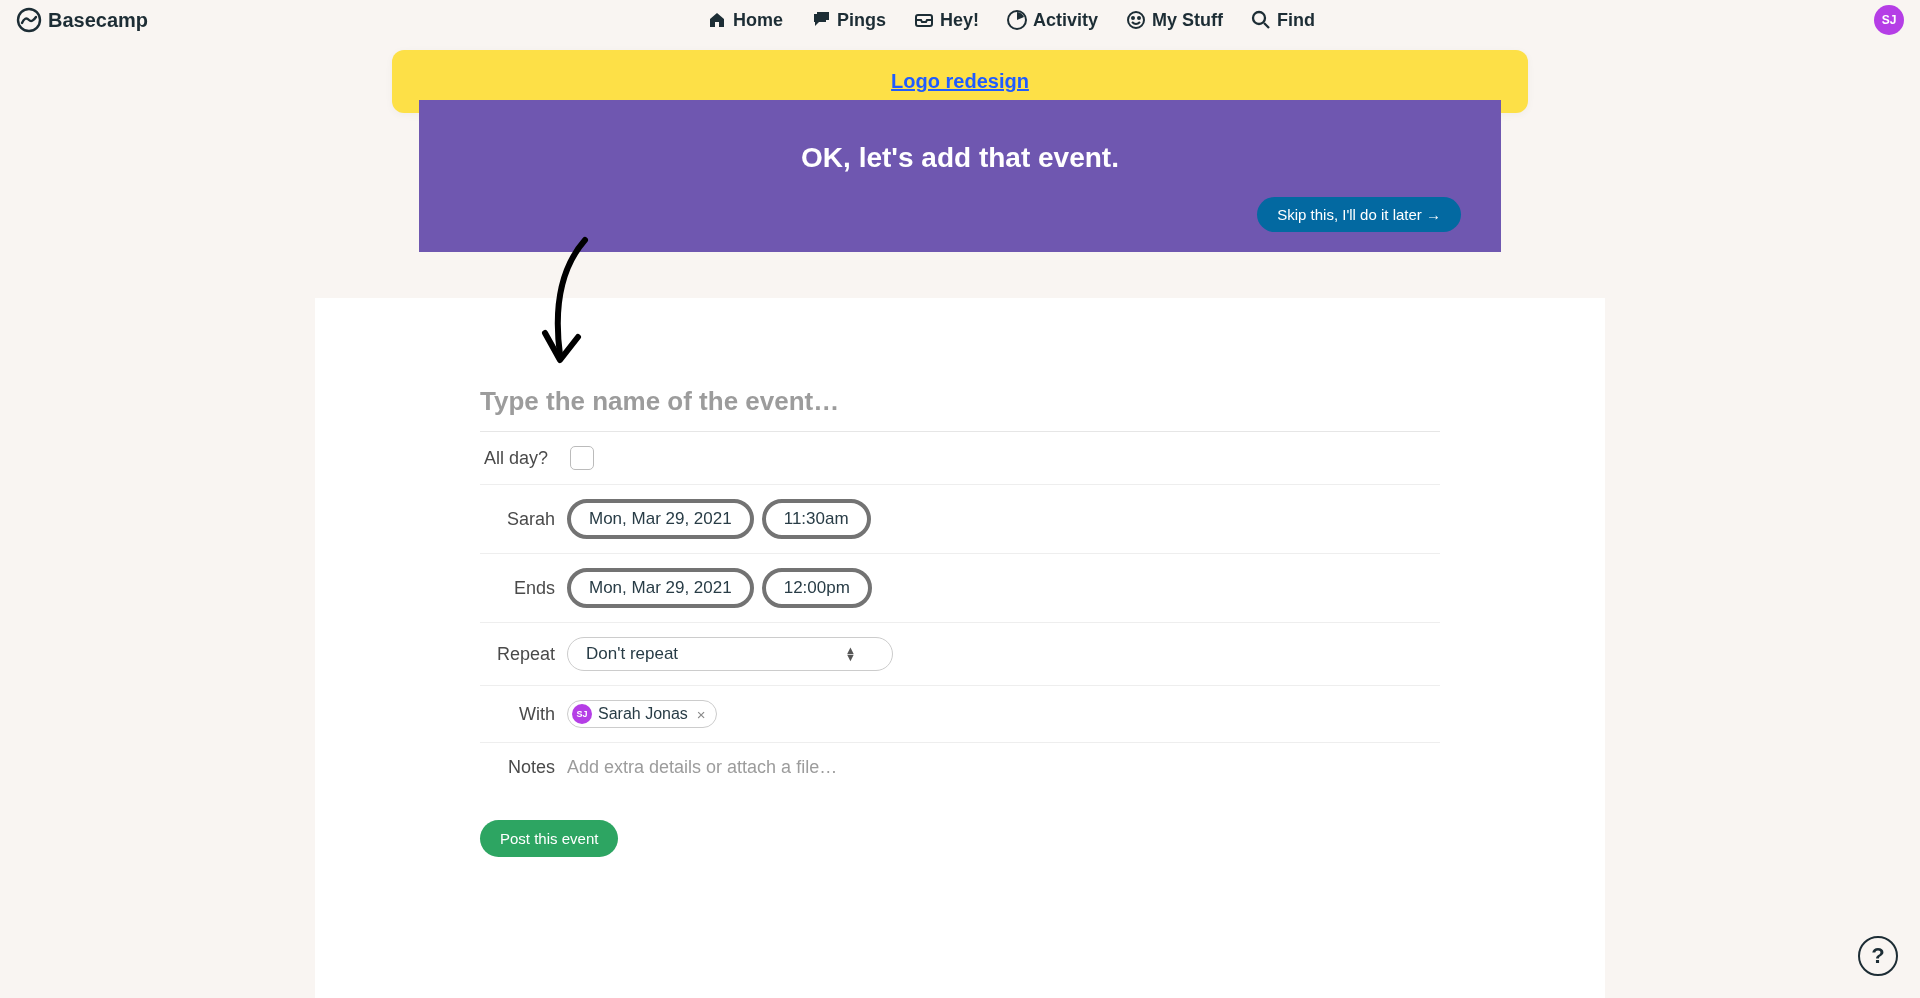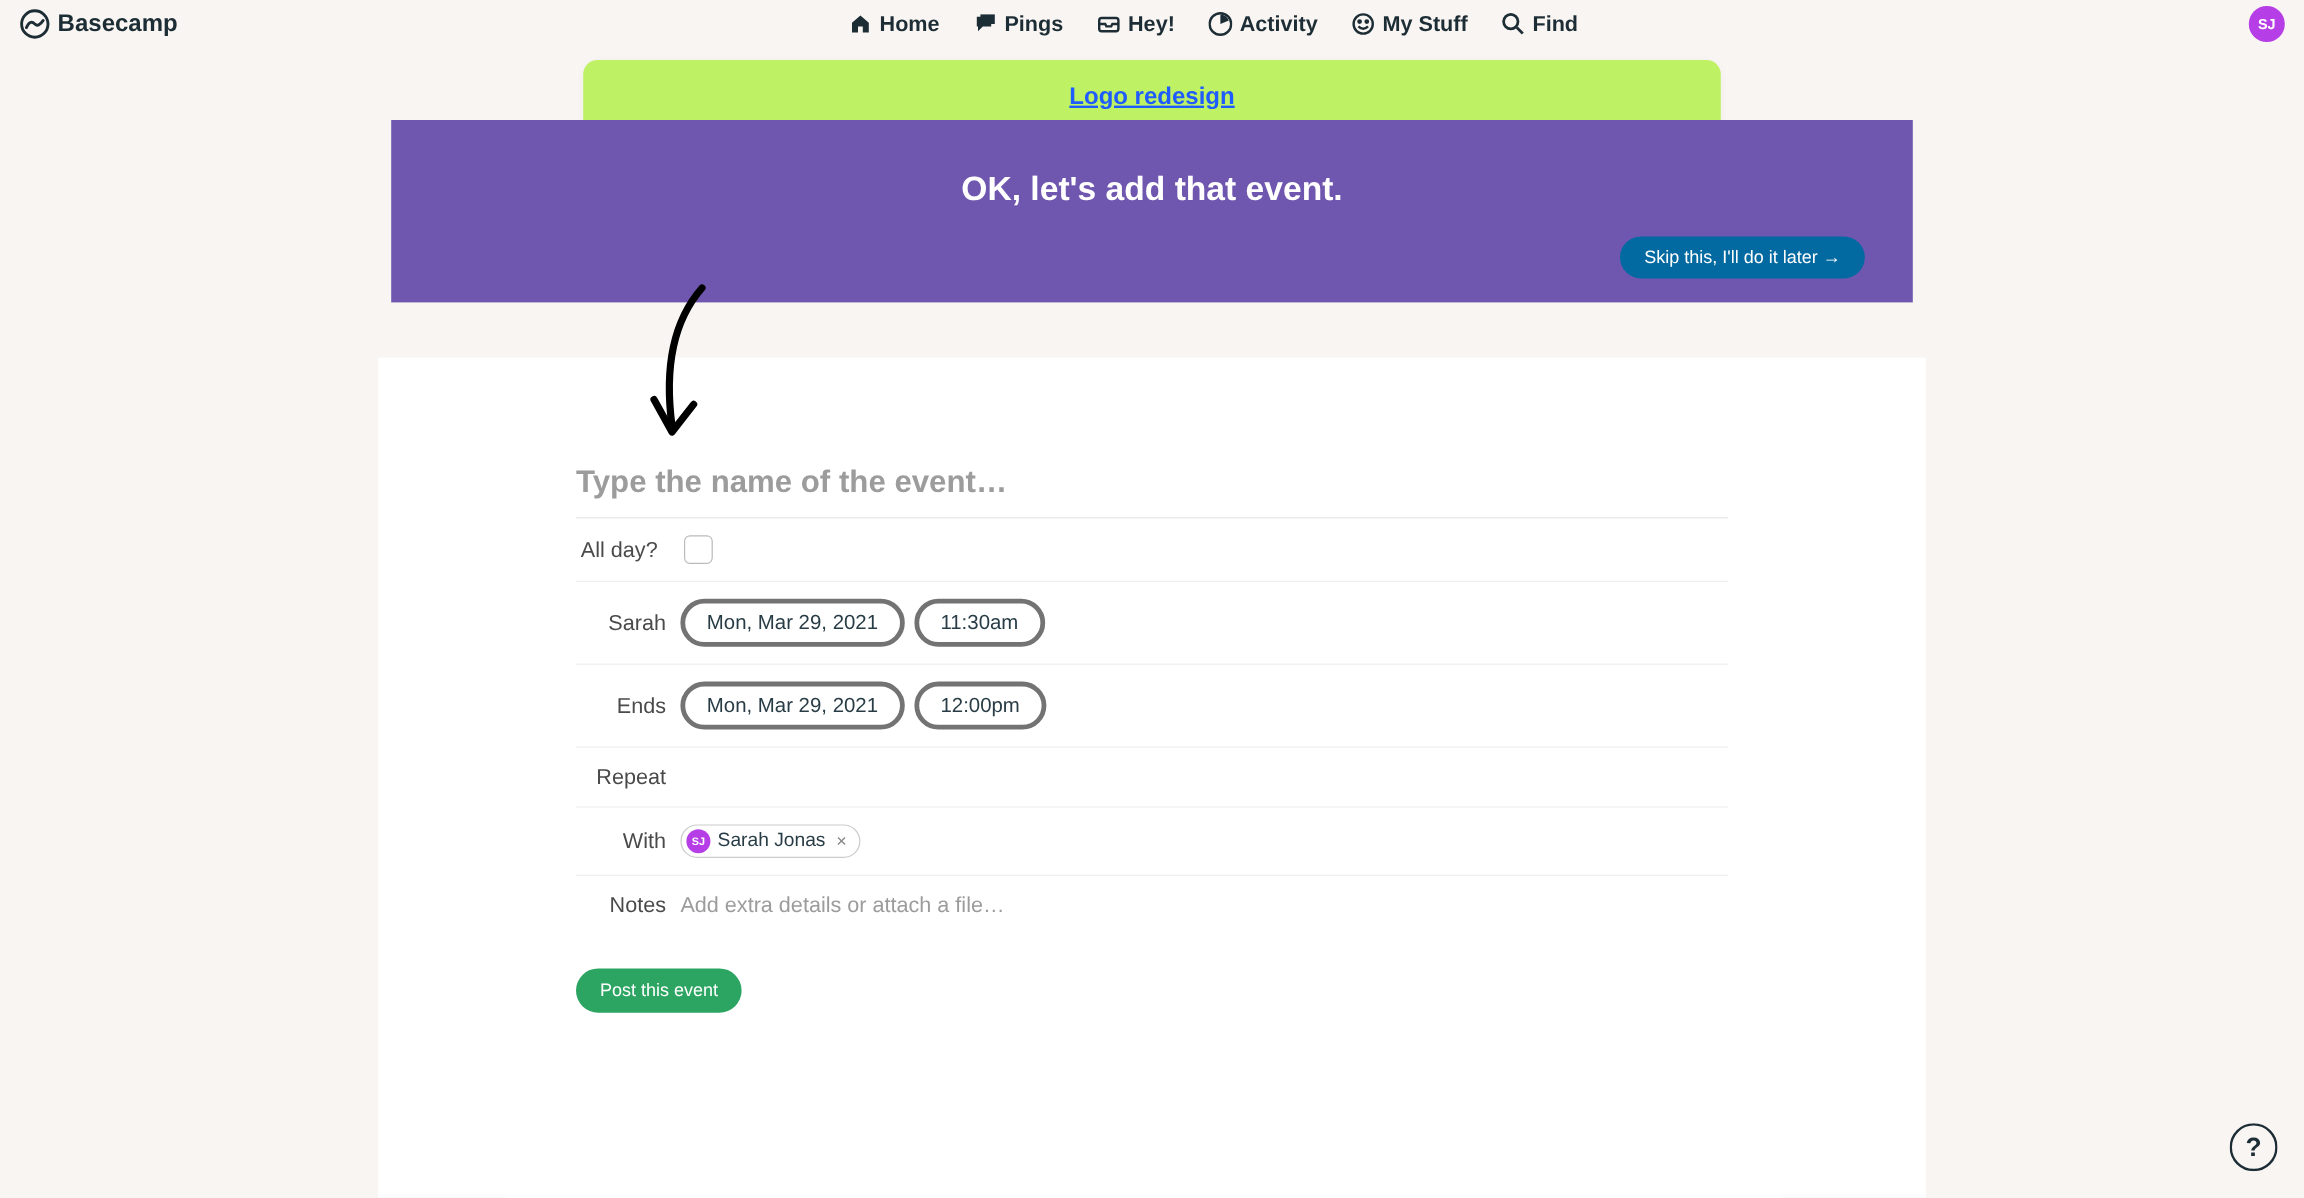--- a/index.html
+++ b/index.html
@@ -79,22 +79,22 @@
 
 
 .content-wrap {
   position: relative;
   display: flex;
   justify-content: center;
   padding-top: 10px;
 }
 
 .project-card {
-  width: 948px;
-  background: #bef264;
+  width: 1136px;
+  background: #fde047;
   border-radius: 12px;
   box-shadow: 0 2px 8px rgba(0,0,0,0.04);
   padding: 20px 0 0 0;
 }
 
 .project-link {
   display: block;
   text-align: center;
   color: #1f5cff;
   font-weight: 700;
@@ -102,21 +102,21 @@
   text-decoration: underline;
   padding-bottom: 20px;
 }
 
 
 .banner {
   position: absolute;
   top: 60px;
   left: 50%;
   transform: translateX(-50%);
-  width: 1268px;
+  width: 1082px;
   background: #6f57b0;
   color: #fff;
   padding: 42px 40px 60px 40px;
   z-index: 5;
 }
 
 .banner-title {
   text-align: center;
   font-weight: 800;
   font-size: 28px;
@@ -431,20 +431,27 @@
     </div>
 
     <div class="form-row">
       <span class="row-label">Ends</span>
       <div class="pill">Mon, Mar 29, 2021</div>
       <div class="pill">12:00pm</div>
     </div>
 
     <div class="form-row">
       <span class="row-label">Repeat</span>
+      <div class="repeat-select">
+        <span>Don't repeat</span>
+        <span class="select-arrows">
+          <span>▲</span>
+            <span>▼</span>
+        </span>
+      </div>
     </div>
 
     <div class="form-row">
       <span class="row-label">With</span>
       <div class="chip">
         <span class="chip-avatar">SJ</span>
         <span>Sarah Jonas</span>
         <span class="chip-remove">×</span>
       </div>
     </div>

